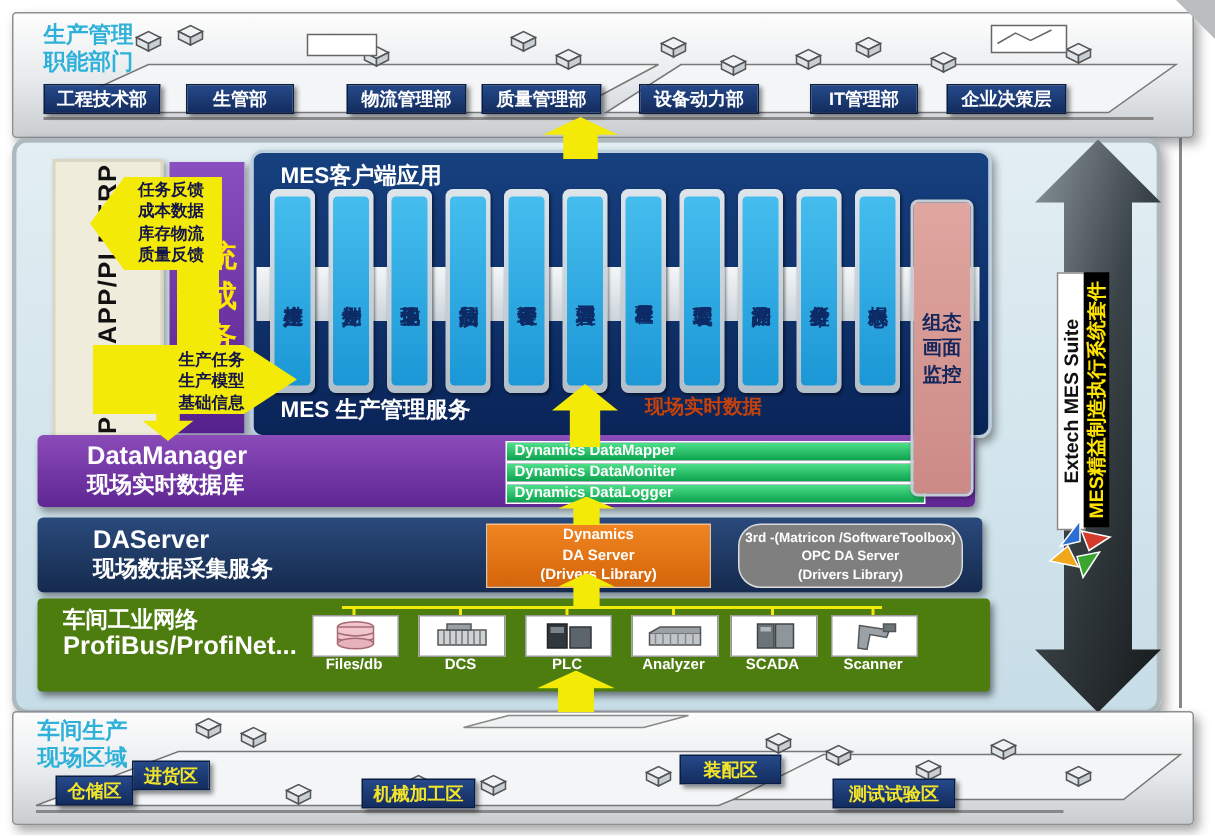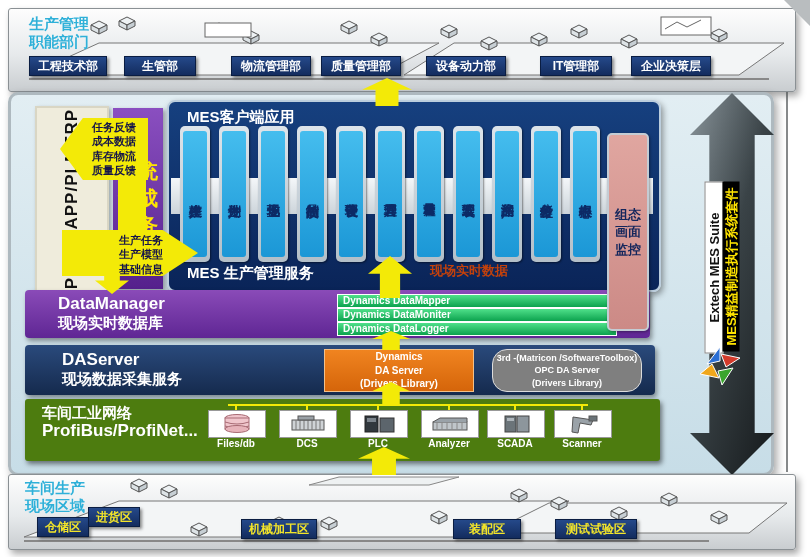--- a/index.html
+++ b/index.html
@@ -315,17 +315,17 @@
       <use href="#isocube" x="700" y="34"></use>
         <use href="#isocube" x="180" y="46"></use>
     </svg>
     <div class="abs band-title" style="left:16px;top:4px;">
       <div>车间生产</div>
       <div>现场区域</div>
     </div>
     <div class="abs zone-label" style="left:28px;top:42px;width:50px;">仓储区</div>
     <div class="abs zone-label" style="left:79px;top:32px;width:50px;">进货区</div>
     <div class="abs zone-label" style="left:232px;top:44px;width:74px;">机械加工区</div>
-    <div class="abs zone-label" style="left:444px;top:44px;width:66px;text-align:center;">装配区</div>
+    <div class="abs zone-label" style="left:444px;top:28px;width:66px;text-align:center;">装配区</div>
     <div class="abs zone-label" style="left:546px;top:44px;width:80px;">测试试验区</div>
   </div>
 
 </div>
 
 </body></html>

